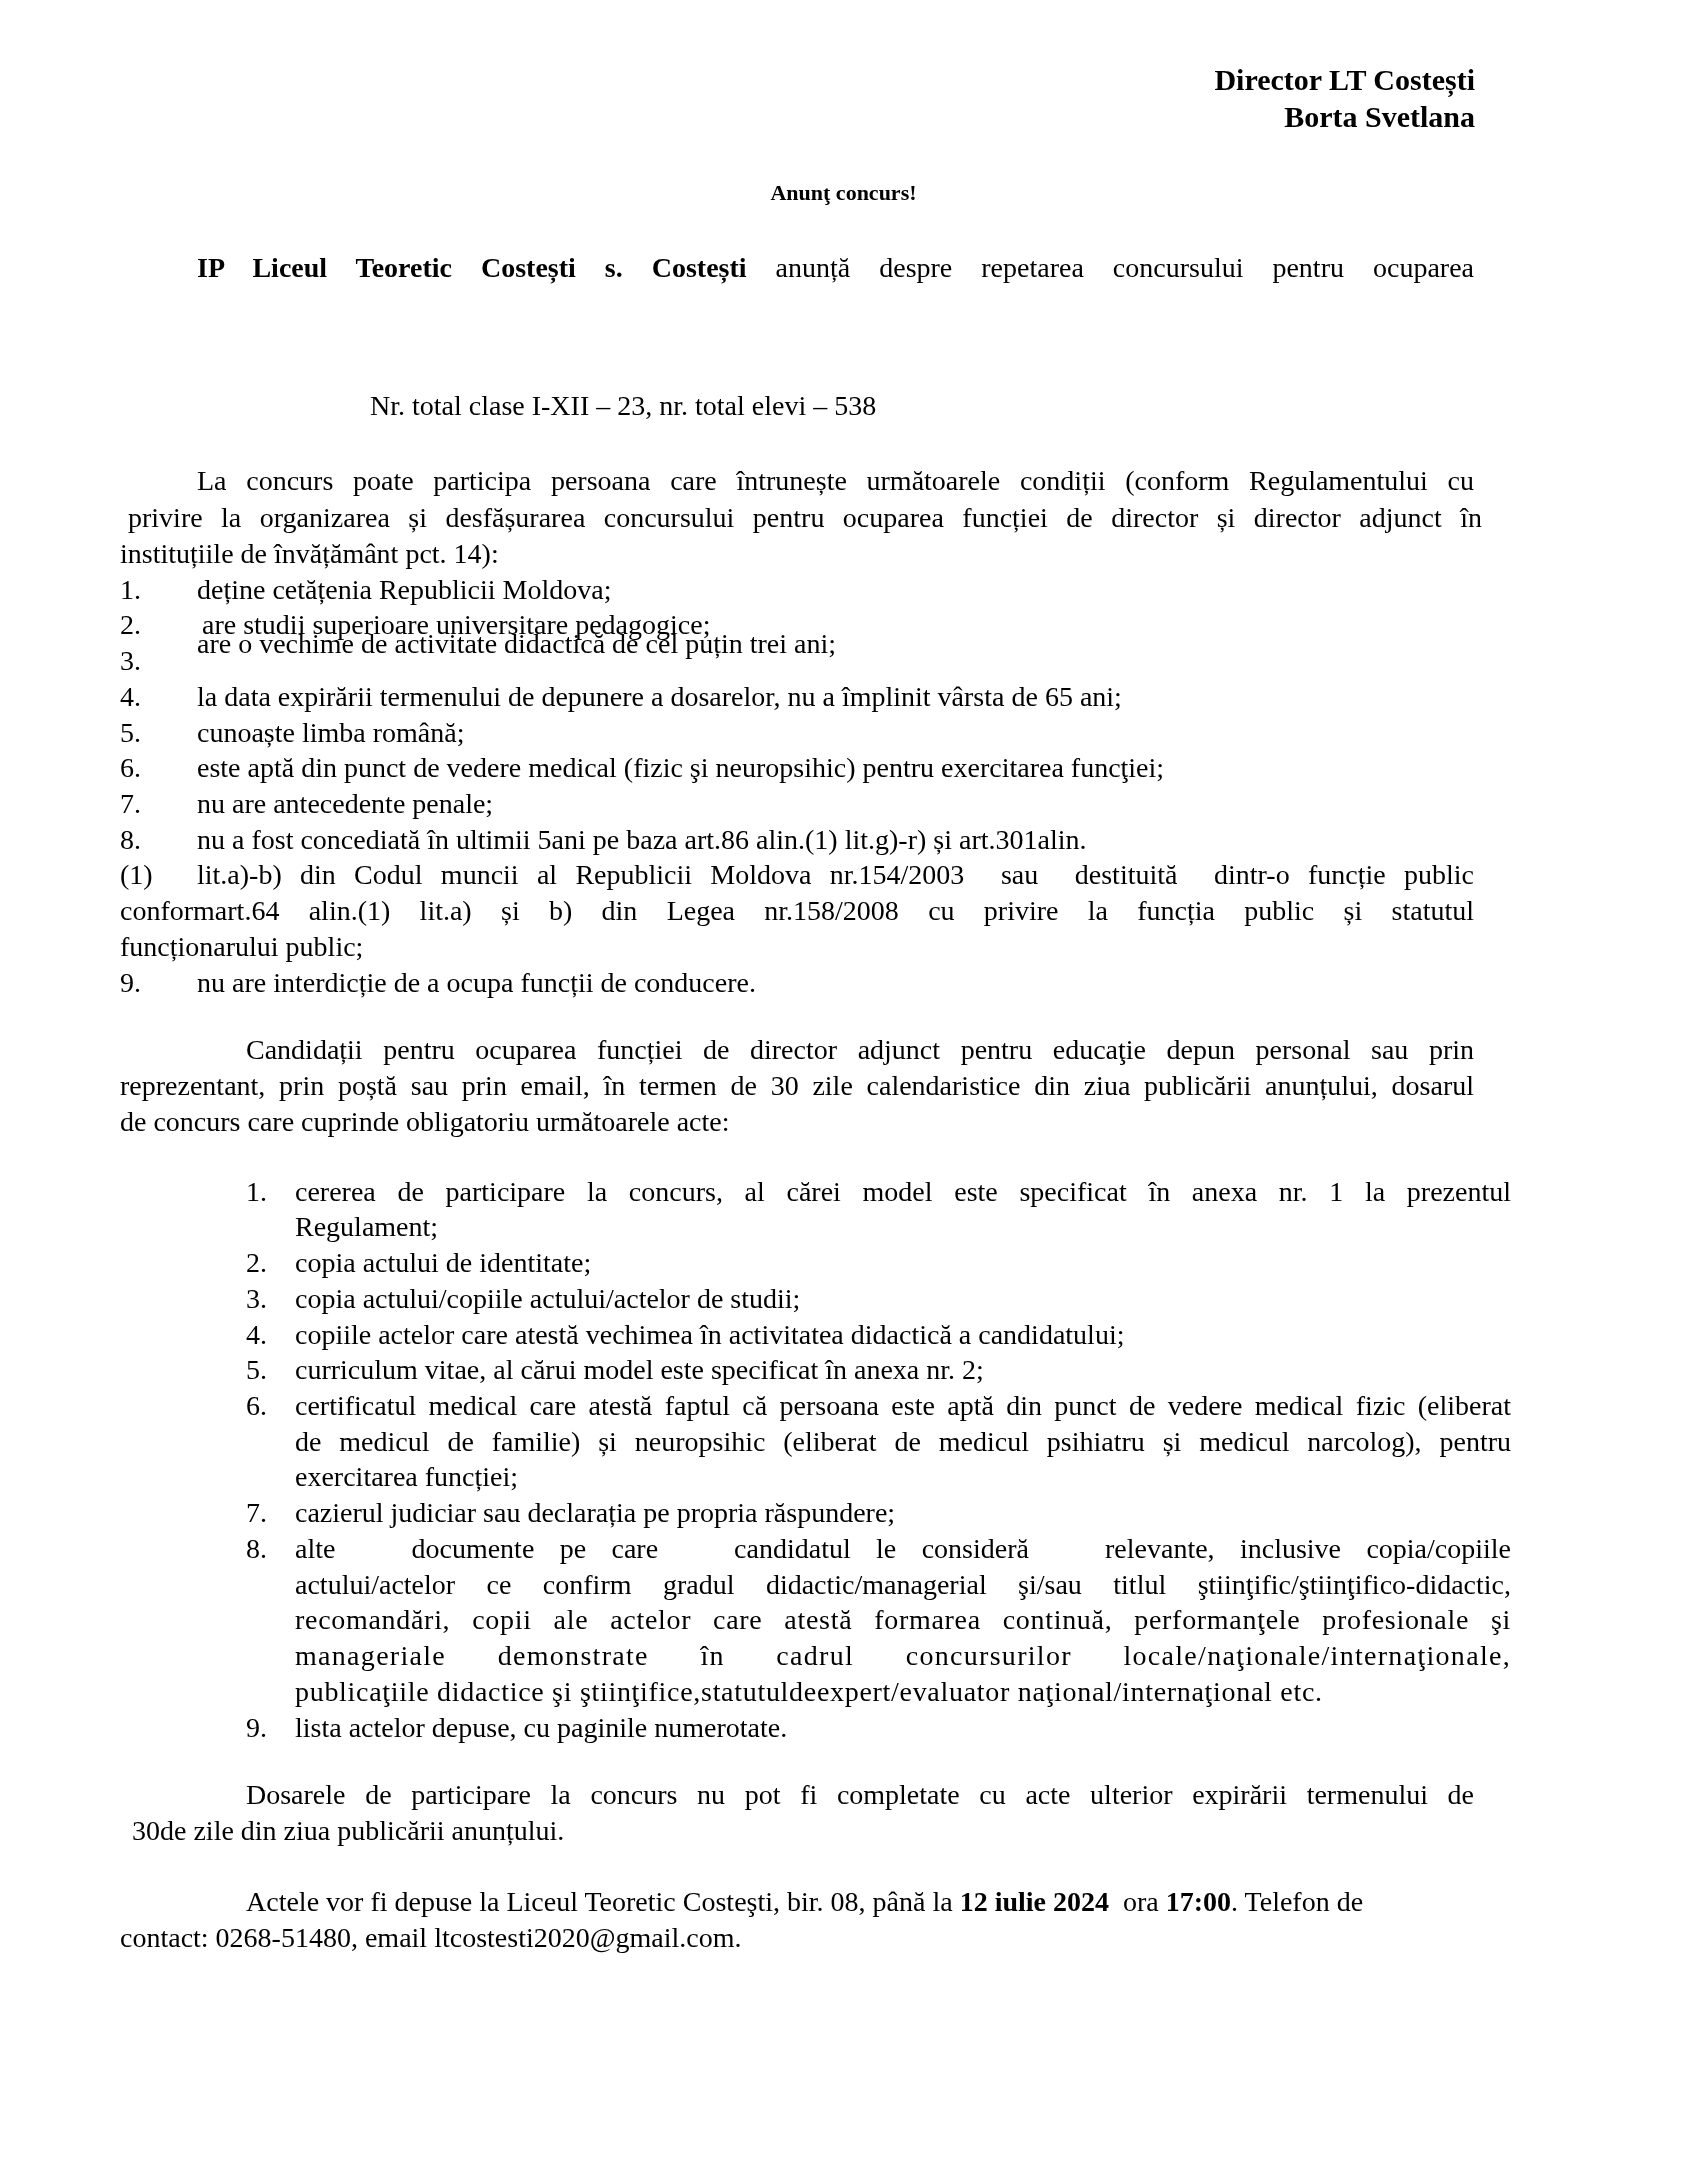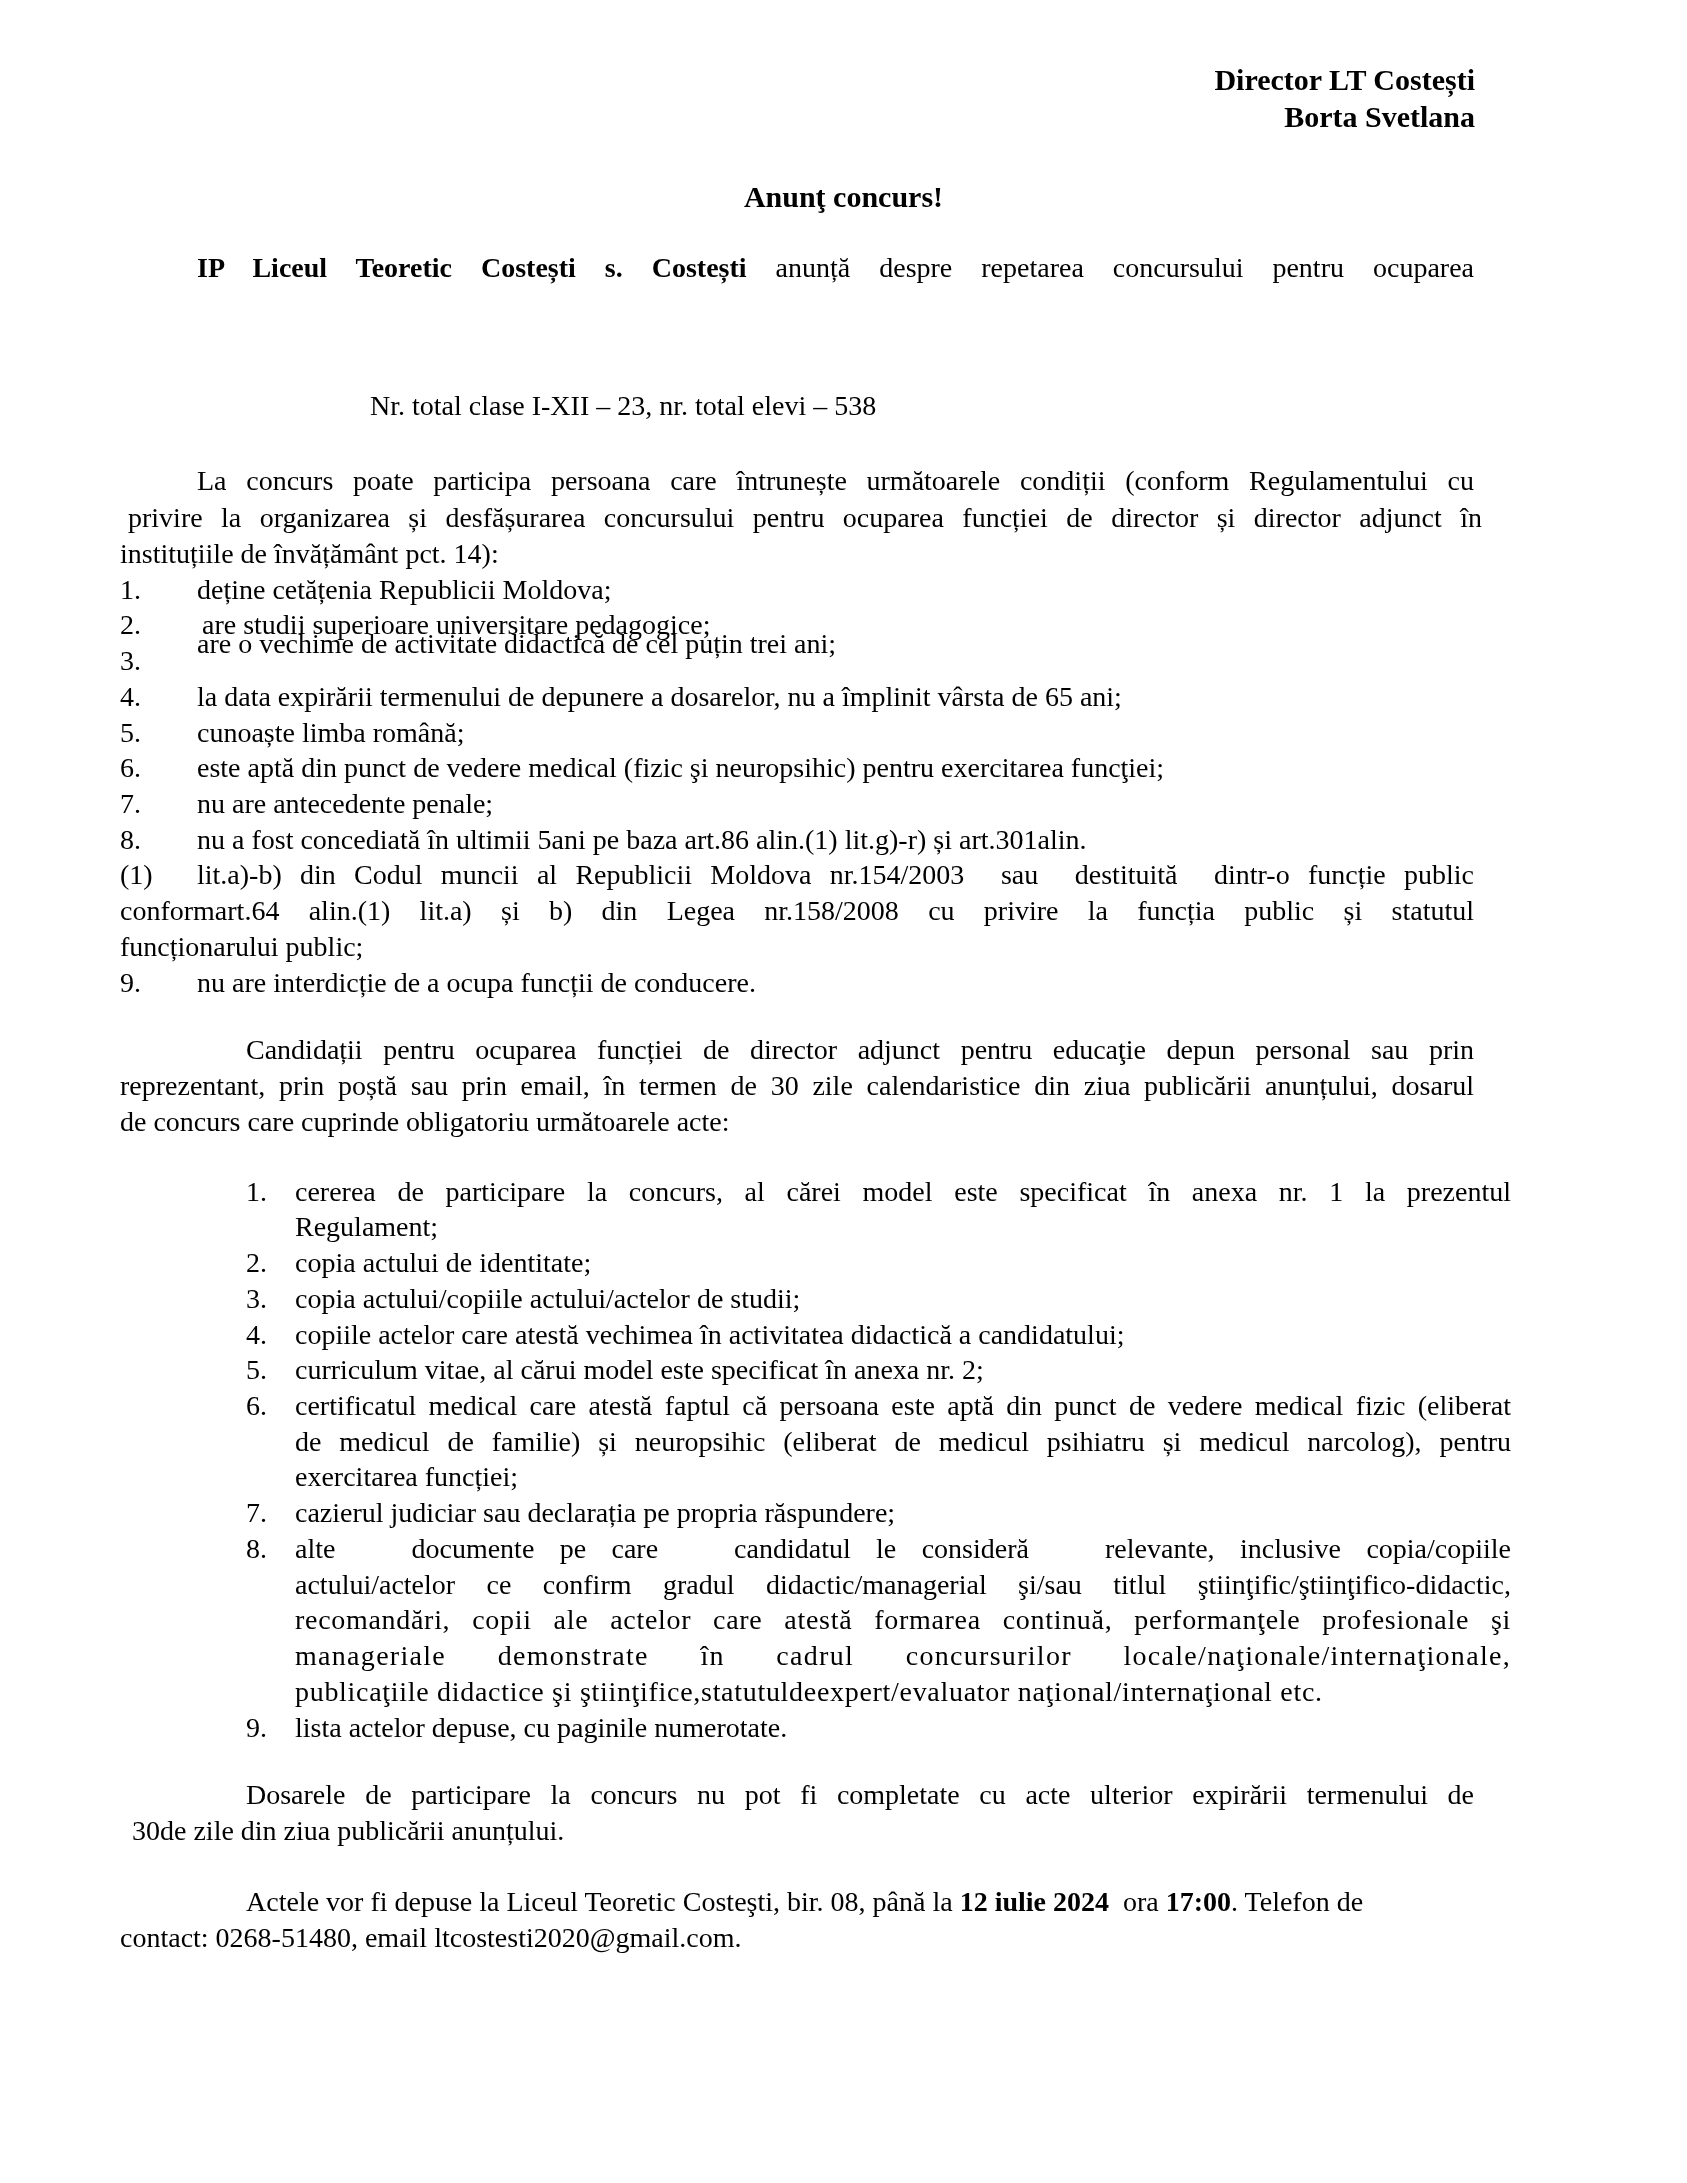--- a/index.html
+++ b/index.html
@@ -4,21 +4,21 @@
 <style>
   html, body { margin: 0; padding: 0; background: #ffffff; }
   body { width: 1687px; height: 2183px; position: relative; overflow: hidden;
          font-family: "Liberation Serif", "DejaVu Serif", serif; color: #000; }
   .page { position: absolute; left: 0; top: 0; width: 1687px; height: 2183px; }
   .txt { position: absolute; font-size: 28px; line-height: 36px; white-space: nowrap; }
   .b { font-weight: bold; }
   .header { position: absolute; right: 212px; top: 61px; text-align: right;
             font-size: 30px; line-height: 37px; font-weight: bold; }
   .title { position: absolute; left: 0; width: 1687px; top: 180px; text-align: center;
-           font-size: 30px; font-weight: bold; }
+           font-size: 22px; font-weight: bold; }
   .just { position: absolute; font-size: 28px; line-height: 36px; text-align: justify;
           text-align-last: left; }
   .justfull { text-align-last: justify; }
   .num { position: absolute; font-size: 28px; line-height: 36px; }
 </style>
 </head>
 <body>
 
 <div class="page">
 

